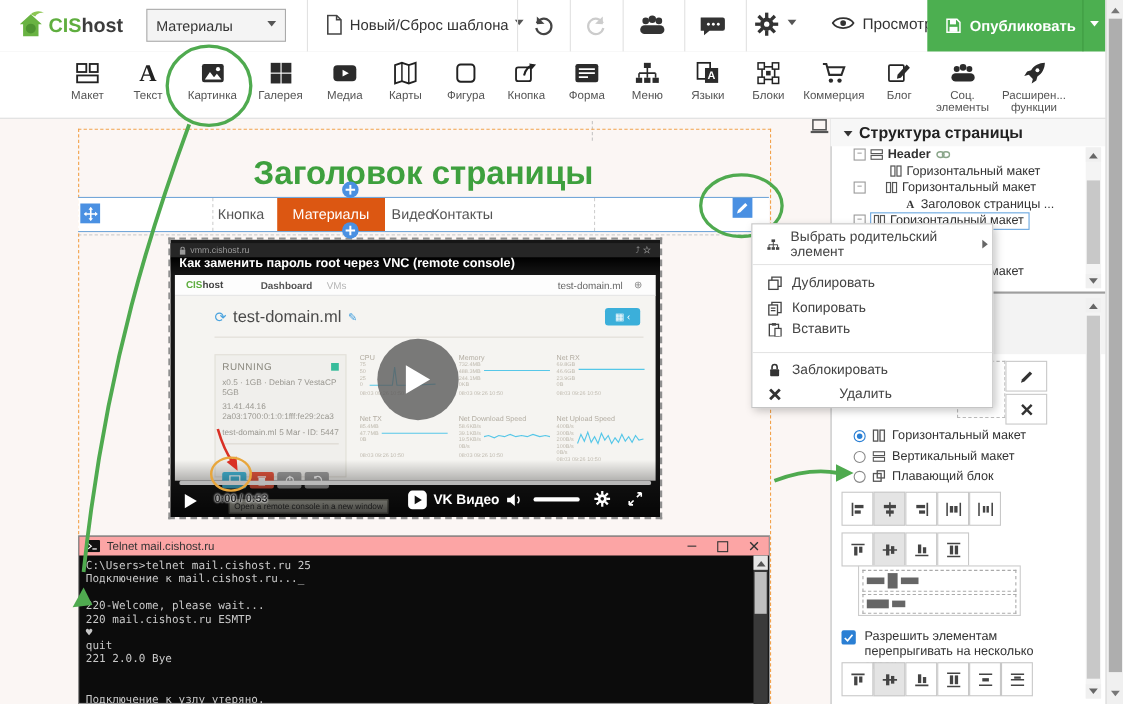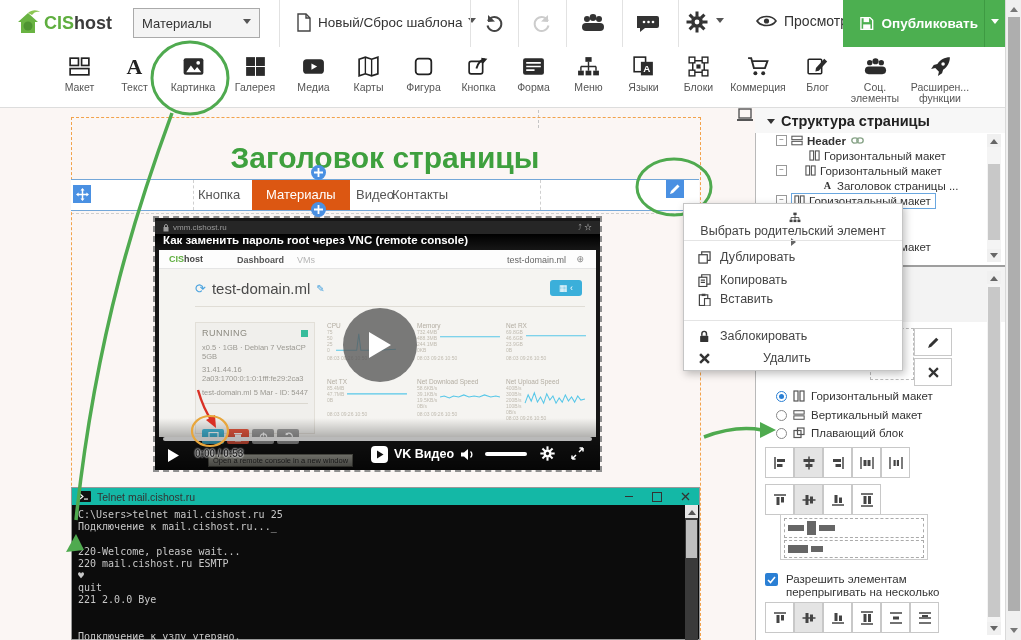--- a/index.html
+++ b/index.html
@@ -59,21 +59,21 @@
   .ticks{font-size:5px;color:#c0bbb0;letter-spacing:0;}
   #vplay{position:absolute;left:188px;top:90px;width:74px;height:74px;border-radius:50%;
          background:rgba(90,90,90,.8);display:flex;align-items:center;justify-content:center;}
   #vctrl{position:absolute;left:0;top:200px;width:445px;height:52px;
          background:linear-gradient(rgba(0,0,0,0),rgba(0,0,0,.75));}
   .conbtn{position:absolute;width:22px;height:15px;border-radius:2px;display:flex;align-items:center;justify-content:center;}
   #vtooltip{position:absolute;left:53px;top:236px;height:11px;background:#e9e9db;border:1px solid #8f8f82;
             color:#444;font-size:7.5px;line-height:11px;padding:0 4px;white-space:nowrap;}
   
   #term{left:71px;top:487px;width:629px;height:153px;background:#0c0c0c;border:1px solid #999;box-sizing:border-box;z-index:3;}
-  #termbar{position:absolute;left:0;top:0;width:627px;height:17px;background:#14b8a6;display:flex;
+  #termbar{position:absolute;left:0;top:0;width:627px;height:17px;background:#fca5a5;display:flex;
            align-items:center;font-size:10.5px;color:#333;}
   #termbody{position:absolute;left:6px;top:21px;margin:0;font-family:"DejaVu Sans Mono",monospace;
             font-size:10px;line-height:12.2px;color:#c8c8c8;}
   
   #sidebar{left:755px;top:108px;width:250px;height:532px;background:#fff;border-left:1px solid #b9b9b9;z-index:6;}
   #sb-head{left:755px;top:108px;width:250px;height:25px;background:#f7f7f7;z-index:6;display:flex;align-items:center;}
   .trow{position:absolute;height:15px;font-size:11.5px;color:#333;display:flex;align-items:center;z-index:7;}
   .collapse{width:9px;height:9px;border:1px solid #999;background:#fff;font-size:8px;line-height:7px;
             text-align:center;color:#666;margin-right:4px;}
   .sbscroll{position:absolute;width:14px;background:#f4f4f4;z-index:7;}
@@ -963,21 +963,21 @@
     <div class="sbtn" style="top:0;">
         <div class="tri-u"></div>
       </div>
     <div class="thumb" style="top:16px;height:330px;"></div>
     <div class="sbtn" style="top:351px;">
         <div class="tri-d"></div>
       </div>
   </div>
 
   <div id="cmenu" class="ab">
-    <div class="mitem" style="top:7px;flex-direction:column;">
+    <div class="mitem" style="top:7px;">
       <span class="mic">
           <svg width="14" height="13" viewBox="0 0 24 24">
             <g fill="#444">
               <rect x="9" y="3" width="6" height="4.5"></rect>
               <rect x="2" y="16" width="5.5" height="4.5"></rect>
               <rect x="9.2" y="16" width="5.5" height="4.5"></rect>
               <rect x="16.5" y="16" width="5.5" height="4.5"></rect>
             </g>
             <path d="M12 7.5 V12 M4.7 12 H19.2 M4.7 12 V16 M12 12 V16 M19.2 12 V16" stroke="#444" stroke-width="1.6" fill="none"></path>
           </svg>

